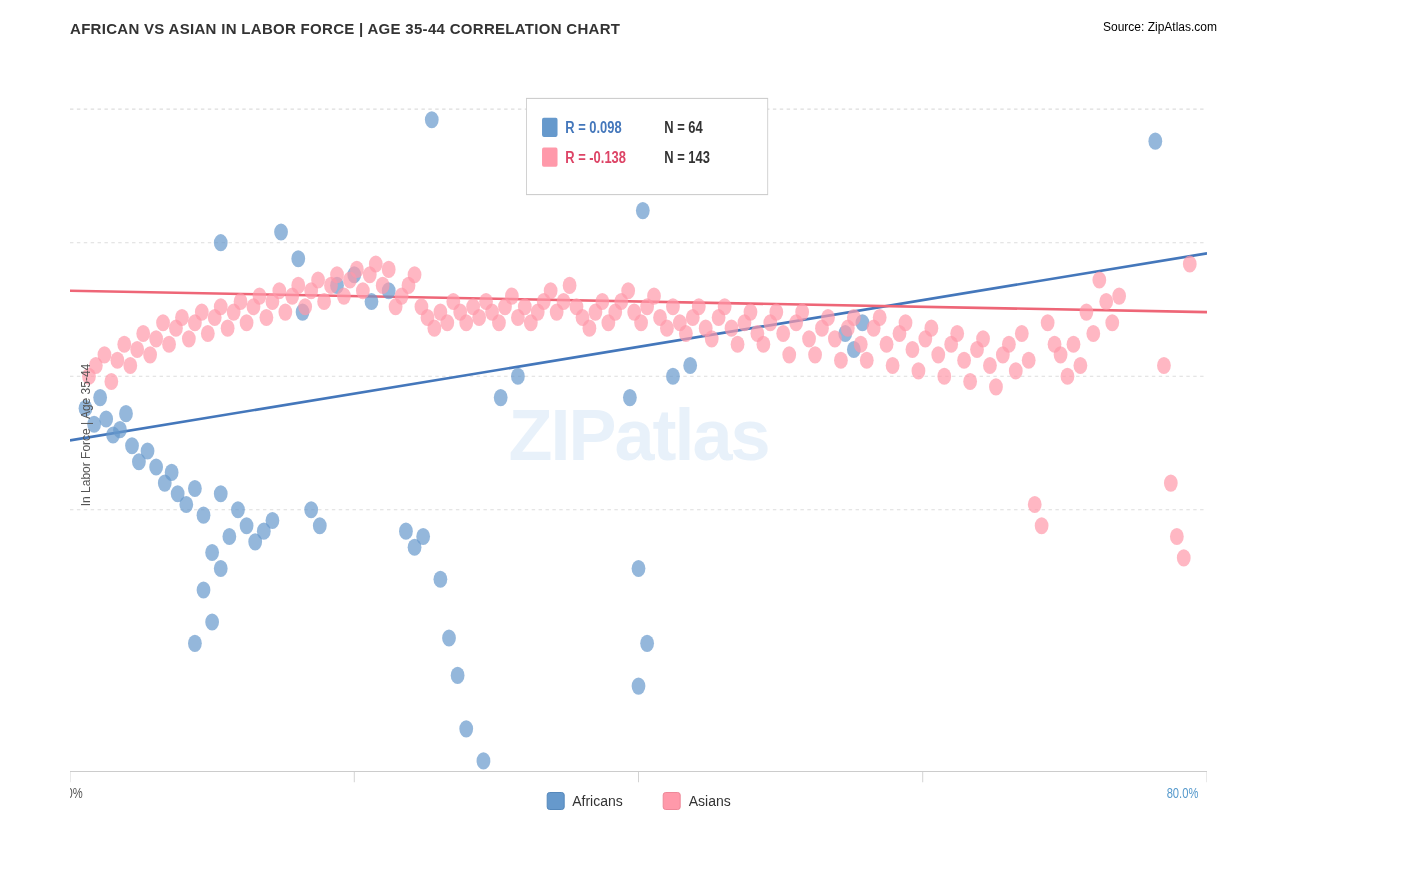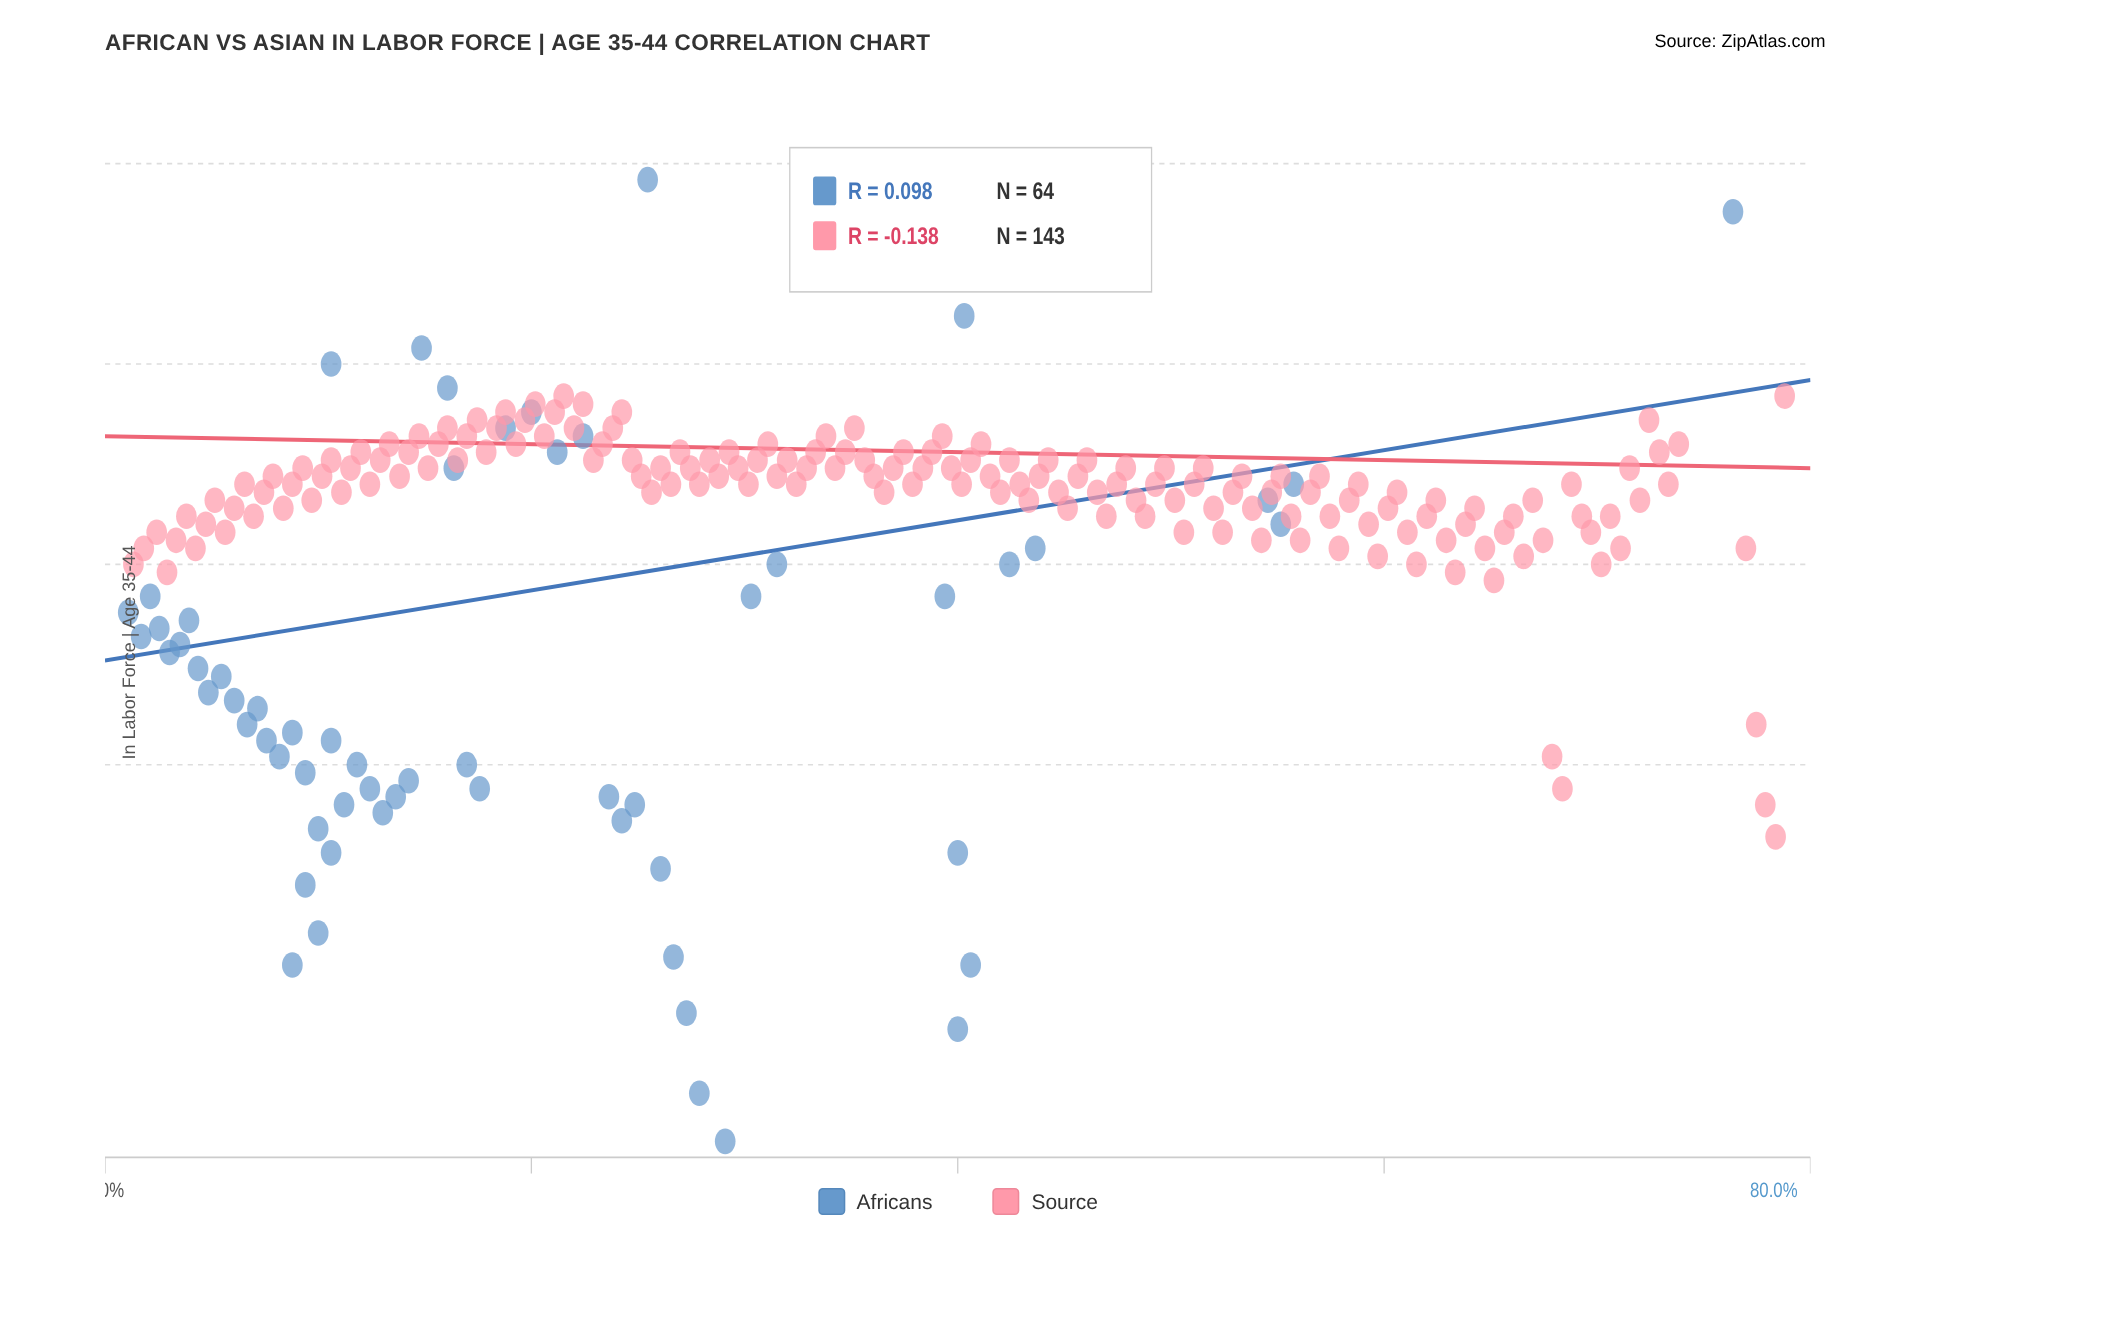--- a/index.html
+++ b/index.html
@@ -95,20 +95,21 @@
 </head>
 <body>
 
 <div class="chart-container">
   <div class="chart-title">AFRICAN VS ASIAN IN LABOR FORCE | AGE 35-44 CORRELATION CHART</div>
   <div class="source-label">Source: ZipAtlas.com</div>
 
   <div class="chart-area">
     <div class="y-axis-label">In Labor Force | Age 35-44</div>
 
+    <div class="watermark">ZIPatlas</div>
 
     <svg class="svg-chart" viewBox="0 0 1320 730" preserveAspectRatio="none">
 
       <line x1="0" y1="60" x2="1320" y2="60" stroke="#ddd" stroke-width="1" stroke-dasharray="4,4"></line>
       <line x1="0" y1="185" x2="1320" y2="185" stroke="#ddd" stroke-width="1" stroke-dasharray="4,4"></line>
       <line x1="0" y1="310" x2="1320" y2="310" stroke="#ddd" stroke-width="1" stroke-dasharray="4,4"></line>
       <line x1="0" y1="435" x2="1320" y2="435" stroke="#ddd" stroke-width="1" stroke-dasharray="4,4"></line>
       <line x1="0" y1="680" x2="1320" y2="680" stroke="#ccc" stroke-width="1"></line>
 
       <line x1="0" y1="680" x2="0" y2="690" stroke="#ccc" stroke-width="1"></line>
@@ -367,17 +368,17 @@
     </svg>
 
     
     <div class="legend">
       <div class="legend-item">
         <div class="legend-box legend-box-blue"></div>
         <span>Africans</span>
       </div>
       <div class="legend-item">
         <div class="legend-box legend-box-pink"></div>
-        <span>Source</span>
+        <span>Asians</span>
       </div>
     </div>
   </div>
 </div>
 
 </body></html>

